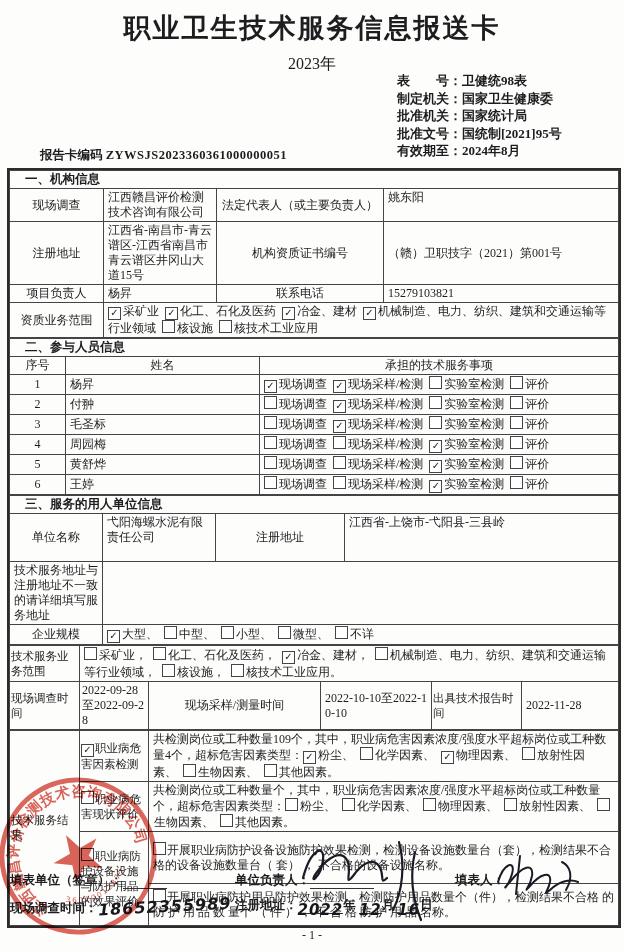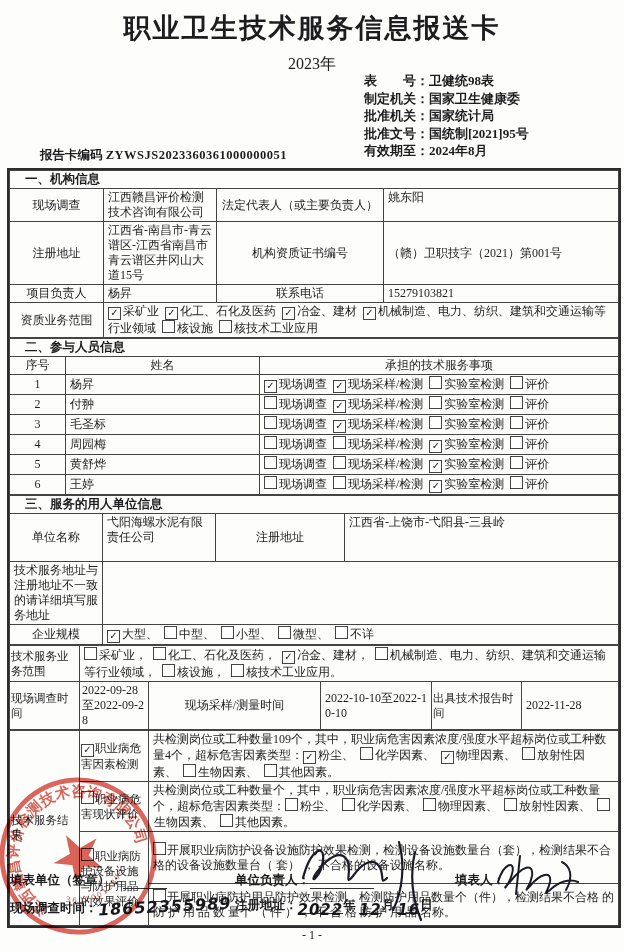--- a/index.html
+++ b/index.html
@@ -1,21 +1,21 @@
 <!DOCTYPE html>
 <html><head>
 <meta charset="utf-8">
 <style>
   html,body{margin:0;padding:0;background:#e8e8e8;}
   .page{position:relative;width:624px;height:952px;background:#fdfdfb;overflow:hidden;
         font-family:"Liberation Serif","DejaVu Serif",serif;color:#1d1d20;margin:0 auto;}
   .title{position:absolute;top:10px;left:0;width:100%;text-align:center;
          font-size:27px;font-weight:bold;letter-spacing:2px;}
   .year{position:absolute;top:54px;left:0;width:100%;text-align:center;font-size:16px;}
-  .meta{position:absolute;left:364px;top:72px;font-size:13px;font-weight:bold;line-height:17.5px;}
+  .meta{position:absolute;left:397px;top:72px;font-size:13px;font-weight:bold;line-height:17.5px;}
   .meta-row span{display:inline;}
   .code{position:absolute;left:40px;top:147px;font-size:12.5px;font-weight:bold;}
   .code .cv{font-weight:bold;letter-spacing:.5px;}
   .tblwrap{position:absolute;left:7px;top:168px;width:610px;border:2px solid #2c2c2e;background:#fdfdfb;}
   table{border-collapse:collapse;width:100%;table-layout:fixed;font-size:12px;}
   td{border:1px solid #444;padding:1px 4px;vertical-align:middle;line-height:15px;
      overflow:hidden;word-break:break-all;}
   tr.sec td{font-weight:bold;font-size:12.5px;padding:1px 15px;}
   .lab{text-align:center;}
   .tight{padding:1px 1px;font-size:11.5px;text-align:left;}

